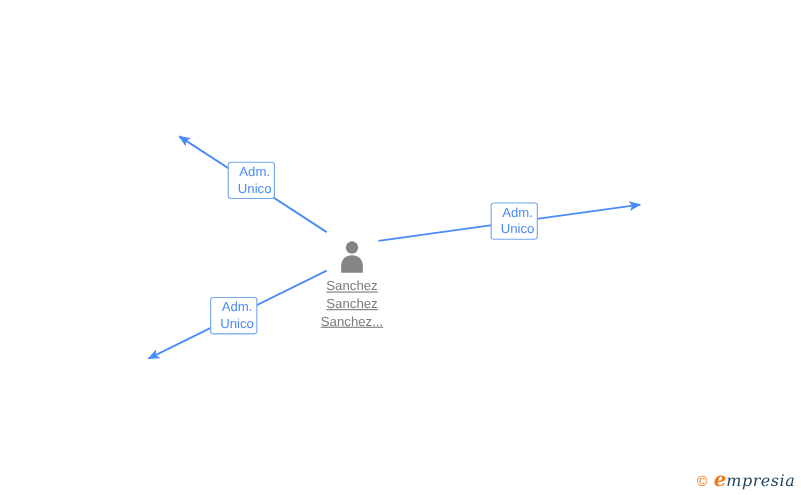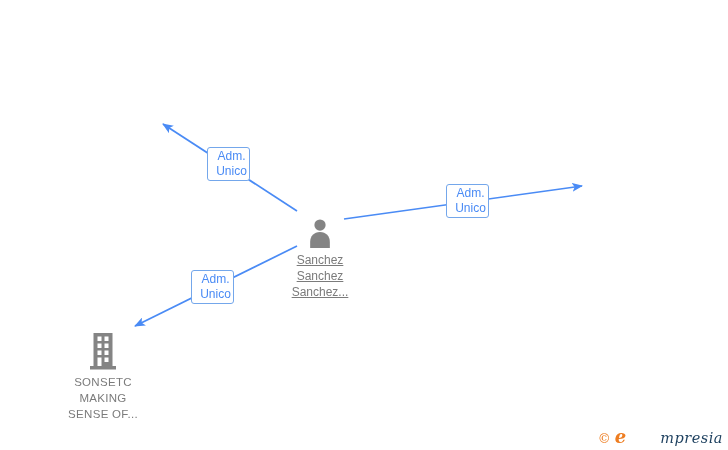--- a/index.html
+++ b/index.html
@@ -72,59 +72,40 @@
   .watermark {
     position: absolute;
     right: 5px;
     bottom: 3px;
     font-family: "DejaVu Serif", serif;
     font-style: italic;
     user-select: none;
   }
   .wm-copy { color: var(--logo-orange); font-style: normal; font-size: 13px; margin-right: 4px; }
   .wm-e    { color: var(--logo-orange); font-size: 18px; font-weight: bold; }
-  .wm-rest { color: var(--logo-navy); font-size: 14.5px; letter-spacing: 0.5px; margin-left: 34px; }
+  .wm-rest { color: var(--logo-navy); font-size: 14.5px; letter-spacing: 0.5px; }
 </style>
 </head>
 <body>
 
 <div class="canvas">
 
   <svg class="edges">
     <defs>
       <marker id="arrow" markerUnits="userSpaceOnUse" markerWidth="12" markerHeight="9" refX="10" refY="4.5" orient="auto">
         <path d="M0,0 L11,4.5 L0,9 L2.6,4.5 Z" style="fill:var(--edge-blue)"></path>
       </marker>
     </defs>
     <line x1="297" y1="211" x2="163" y2="124" marker-end="url(#arrow)"></line>
     <line x1="344" y1="219" x2="582" y2="186" marker-end="url(#arrow)"></line>
     <line x1="297" y1="246" x2="135" y2="326" marker-end="url(#arrow)"></line>
   </svg>
 
 
 
-  <div class="node" id="node-sonsetc">
-    <svg class="building-svg" width="32" height="38" viewBox="0 0 32 38">
-      <rect class="icon-gray" x="3" y="34" width="26" height="3.5"></rect>
-      <rect class="icon-gray" x="6.5" y="1" width="19" height="33"></rect>
-      <g fill="#ffffff">
-        <rect x="10.5" y="4.5" width="4" height="4.5"></rect>
-          <rect x="17.5" y="4.5" width="4" height="4.5"></rect>
-        <rect x="10.5" y="11.5" width="4" height="4.5"></rect>
-          <rect x="17.5" y="11.5" width="4" height="4.5"></rect>
-        <rect x="10.5" y="18.5" width="4" height="4.5"></rect>
-          <rect x="17.5" y="18.5" width="4" height="4.5"></rect>
-        <rect x="17.5" y="25.5" width="4" height="4.5"></rect>
-        <rect x="10.5" y="25.5" width="4" height="8.5"></rect>
-      </g>
-    </svg>
-    <div class="node-label">SONSETC</div>
-    <div class="node-label">MAKING</div>
-    <div class="node-label">SENSE OF...</div>
-  </div>
 
   <div class="node" id="node-person">
     <svg class="person-svg" width="30" height="32" viewBox="0 0 32 32">
       <circle class="icon-gray" cx="16" cy="7.5" r="6"></circle>
       <path class="icon-gray" d="M16 15 c-6.5 0 -10.5 4.5 -10.5 10.5 L5.5 32 l21 0 l0 -6.5 C26.5 19.5 22.5 15 16 15 Z"></path>
     </svg>
     <div class="person-label">Sanchez</div>
     <div class="person-label">Sanchez</div>
     <div class="person-label">Sanchez...</div>
   </div>

